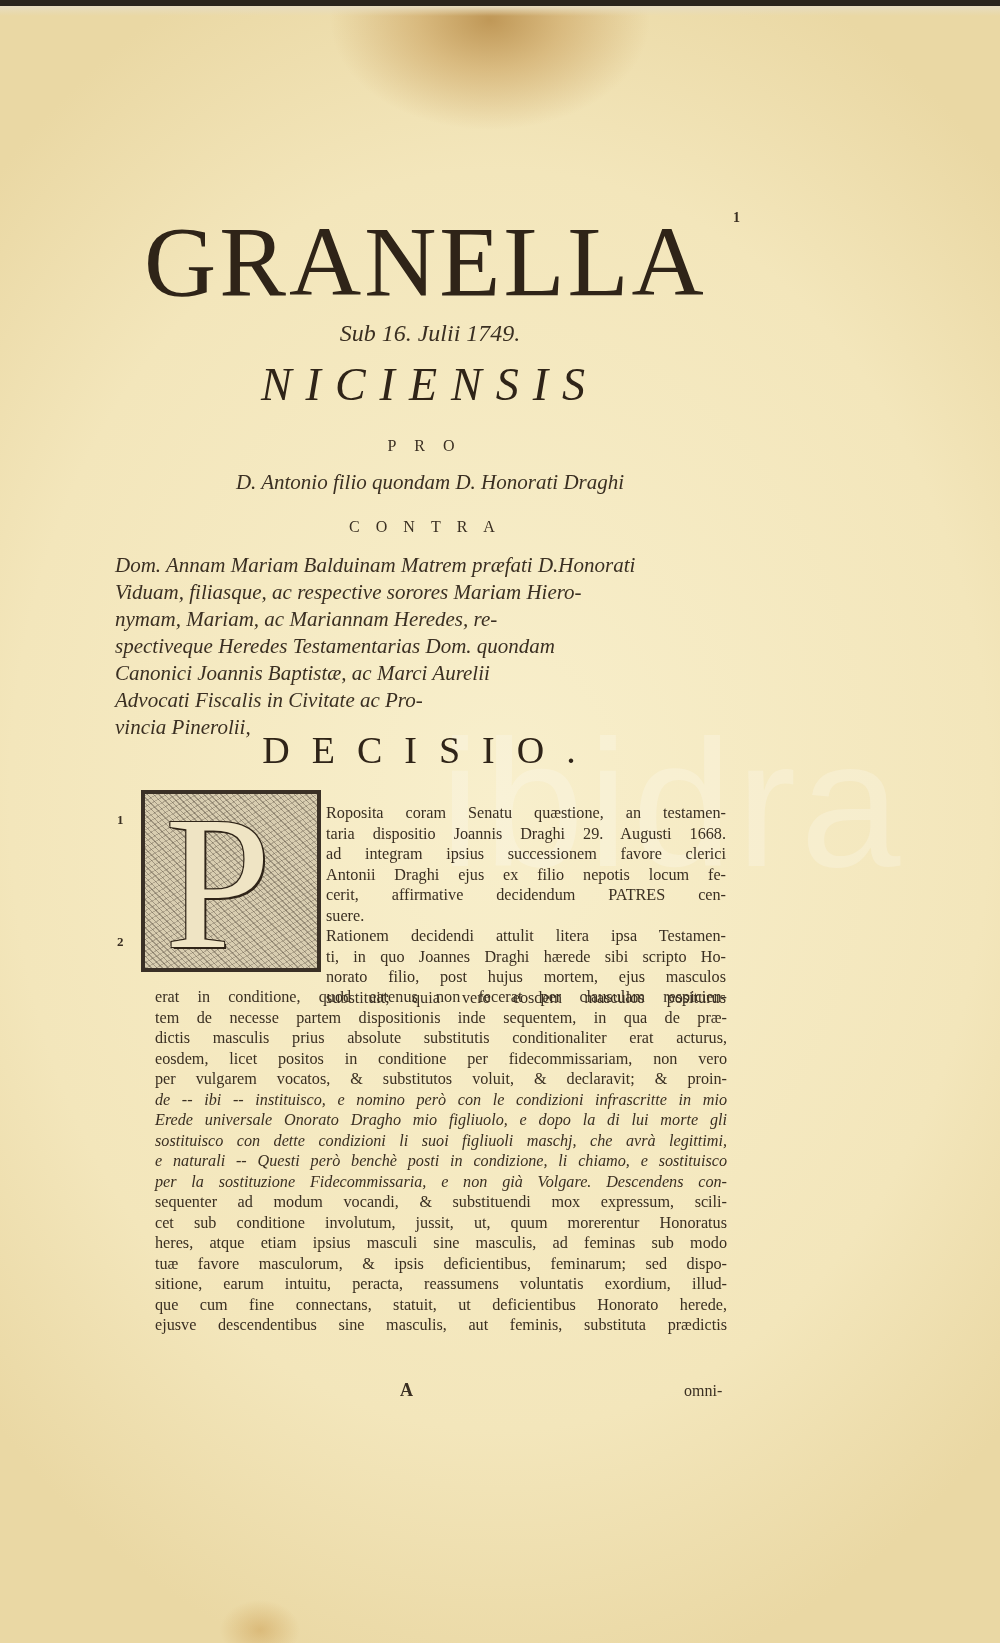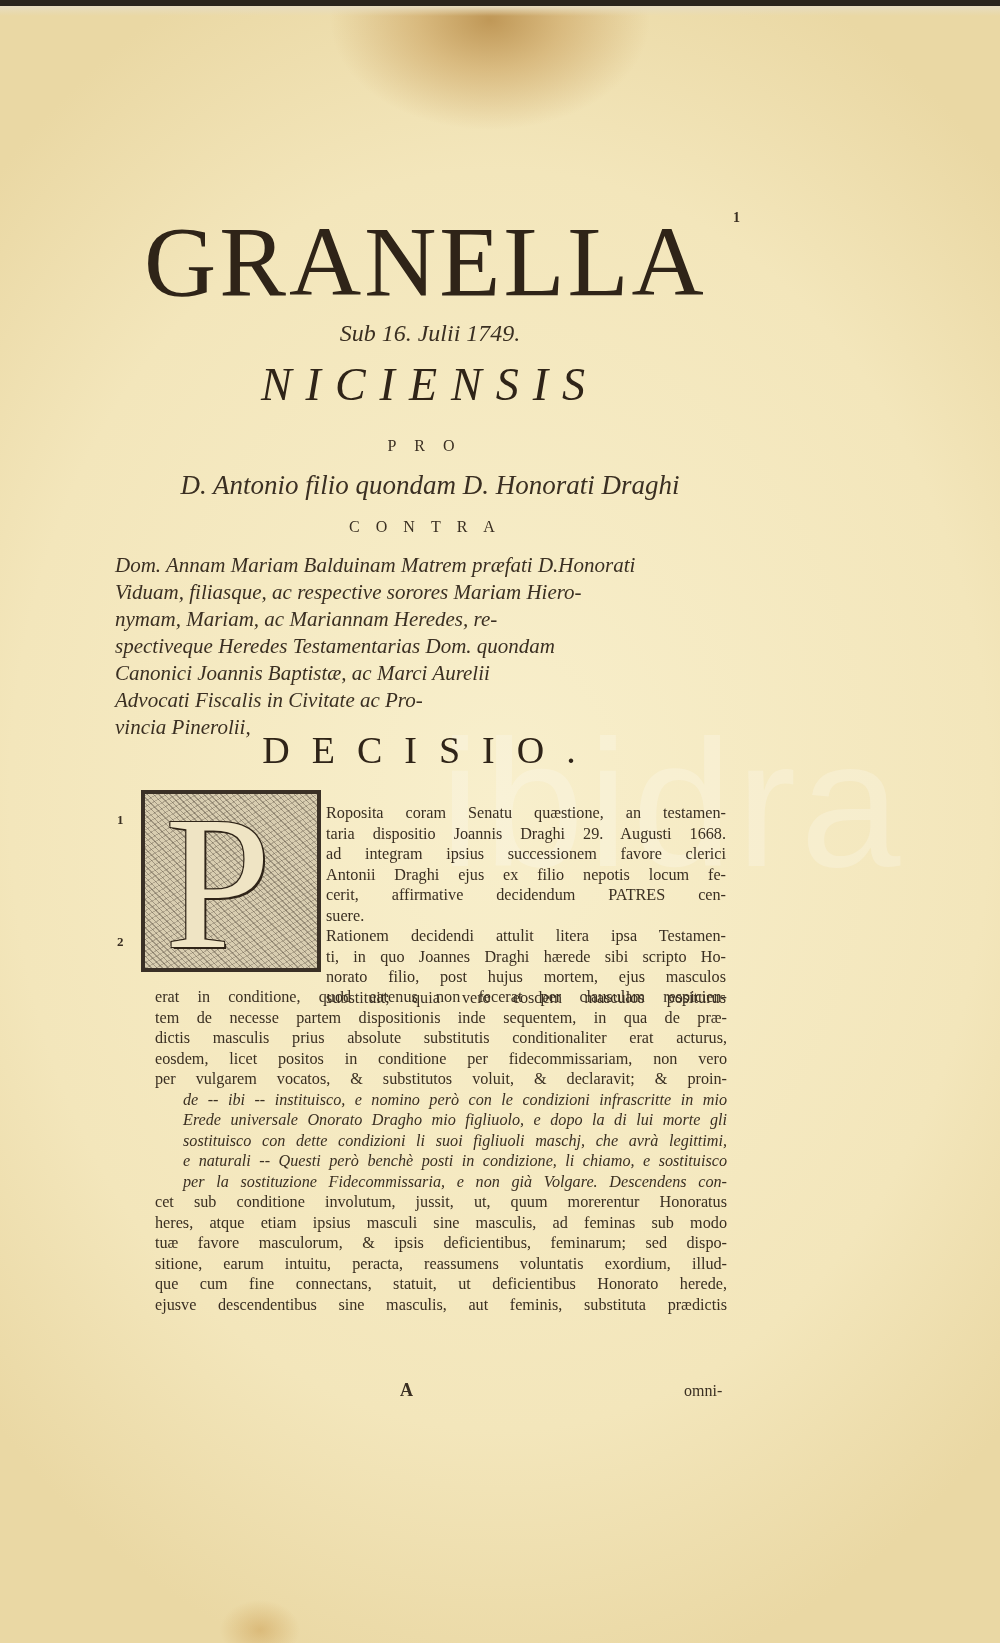--- a/index.html
+++ b/index.html
@@ -29,21 +29,21 @@
     }
     .title {
       position: absolute; left: 120px; top: 212px; width: 640px;
       font-family: "Liberation Serif", serif; font-size: 100px; letter-spacing: 3px;
       color: #2f2418; line-height: 1; margin-left: 24px;
     }
     .center { position: absolute; left: 100px; width: 660px; text-align: center; }
     .date { top: 320px; font-style: italic; font-size: 24px; }
     .niciensis { top: 358px; font-style: italic; font-size: 46px; letter-spacing: 14px; font-weight: normal; color: #2f2418; }
     .pro { top: 430px; font-size: 16px; letter-spacing: 18px; margin-top: 7px; }
-    .party1 { top: 470px; font-style: italic; font-size: 27px; }
+    .party1 { top: 470px; font-style: italic; font-size: 21px; }
     .contra { top: 518px; font-size: 16px; letter-spacing: 16px; }
     .party2 {
       position: absolute; left: 115px; top: 552px; width: 640px; text-align: left;
       font-style: italic; font-size: 21px; line-height: 27px;
     }
     .decisio { top: 728px; font-size: 38px; letter-spacing: 22px; color: #2f2418; }
     .margin-num {
       position: absolute; left: 117px; font-size: 13px; font-weight: bold;
     }
     .initial {
@@ -58,21 +58,21 @@
     .initial-letter {
       position: absolute; left: 20px; top: -6px; font-size: 190px; line-height: 1;
       color: #efe4c4; font-family: "Liberation Serif", serif;
       text-shadow: 2px 2px 0 #2f2418, -1px -1px 0 #2f2418, 1px -1px 0 #2f2418, -1px 1px 0 #2f2418;
     }
     .body-text {
       position: absolute; font-size: 16.2px; line-height: 20.5px; text-align: justify;
       color: #3a2f22;
     }
     .body-text .line { display: block; white-space: nowrap; text-align-last: justify; text-align: justify; }
-    .it { font-style: italic; margin-left: 28px; }
+    .it { font-style: italic; }
     .catch-sig { position: absolute; left: 400px; top: 1380px; font-weight: bold; font-size: 18px; }
     .catch-word { position: absolute; left: 684px; top: 1382px; font-size: 16px; }
     .watermark {
       position: absolute; left: 440px; top: 700px; font-size: 180px;
       color: rgba(255,255,255,0.22); font-family: "Liberation Sans", sans-serif; letter-spacing: 4px;
     }
   </style>
 </head>
 <body>
 
@@ -126,20 +126,21 @@
     <span class="line">erat in conditione, quod eatenus non fecerat per clausulam respicien-</span>
     <span class="line">tem de necesse partem dispositionis inde sequentem, in qua de præ-</span>
     <span class="line">dictis masculis prius absolute substitutis conditionaliter erat acturus,</span>
     <span class="line">eosdem, licet positos in conditione per fidecommissariam, non vero</span>
     <span class="line">per vulgarem vocatos, &amp; substitutos voluit, &amp; declaravit; &amp; proin-</span>
     <span class="line it">de -- ibi -- instituisco, e nomino però con le condizioni infrascritte in mio</span>
     <span class="line it">Erede universale Onorato Dragho mio figliuolo, e dopo la di lui morte gli</span>
     <span class="line it">sostituisco con dette condizioni li suoi figliuoli maschj, che avrà legittimi,</span>
     <span class="line it">e naturali -- Questi però benchè posti in condizione, li chiamo, e sostituisco</span>
     <span class="line it">per la sostituzione Fidecommissaria, e non già Volgare. Descendens con-</span>
+    <span class="line">sequenter ad modum vocandi, &amp; substituendi mox expressum, scili-</span>
     <span class="line">cet sub conditione involutum, jussit, ut, quum morerentur Honoratus</span>
     <span class="line">heres, atque etiam ipsius masculi sine masculis, ad feminas sub modo</span>
     <span class="line">tuæ favore masculorum, &amp; ipsis deficientibus, feminarum; sed dispo-</span>
     <span class="line">sitione, earum intuitu, peracta, reassumens voluntatis exordium, illud-</span>
     <span class="line">que cum fine connectans, statuit, ut deficientibus Honorato herede,</span>
     <span class="line">ejusve descendentibus sine masculis, aut feminis, substituta prædictis</span>
   </div>
 
   <div class="catch-sig">A</div>
   <div class="catch-word">omni-</div>

